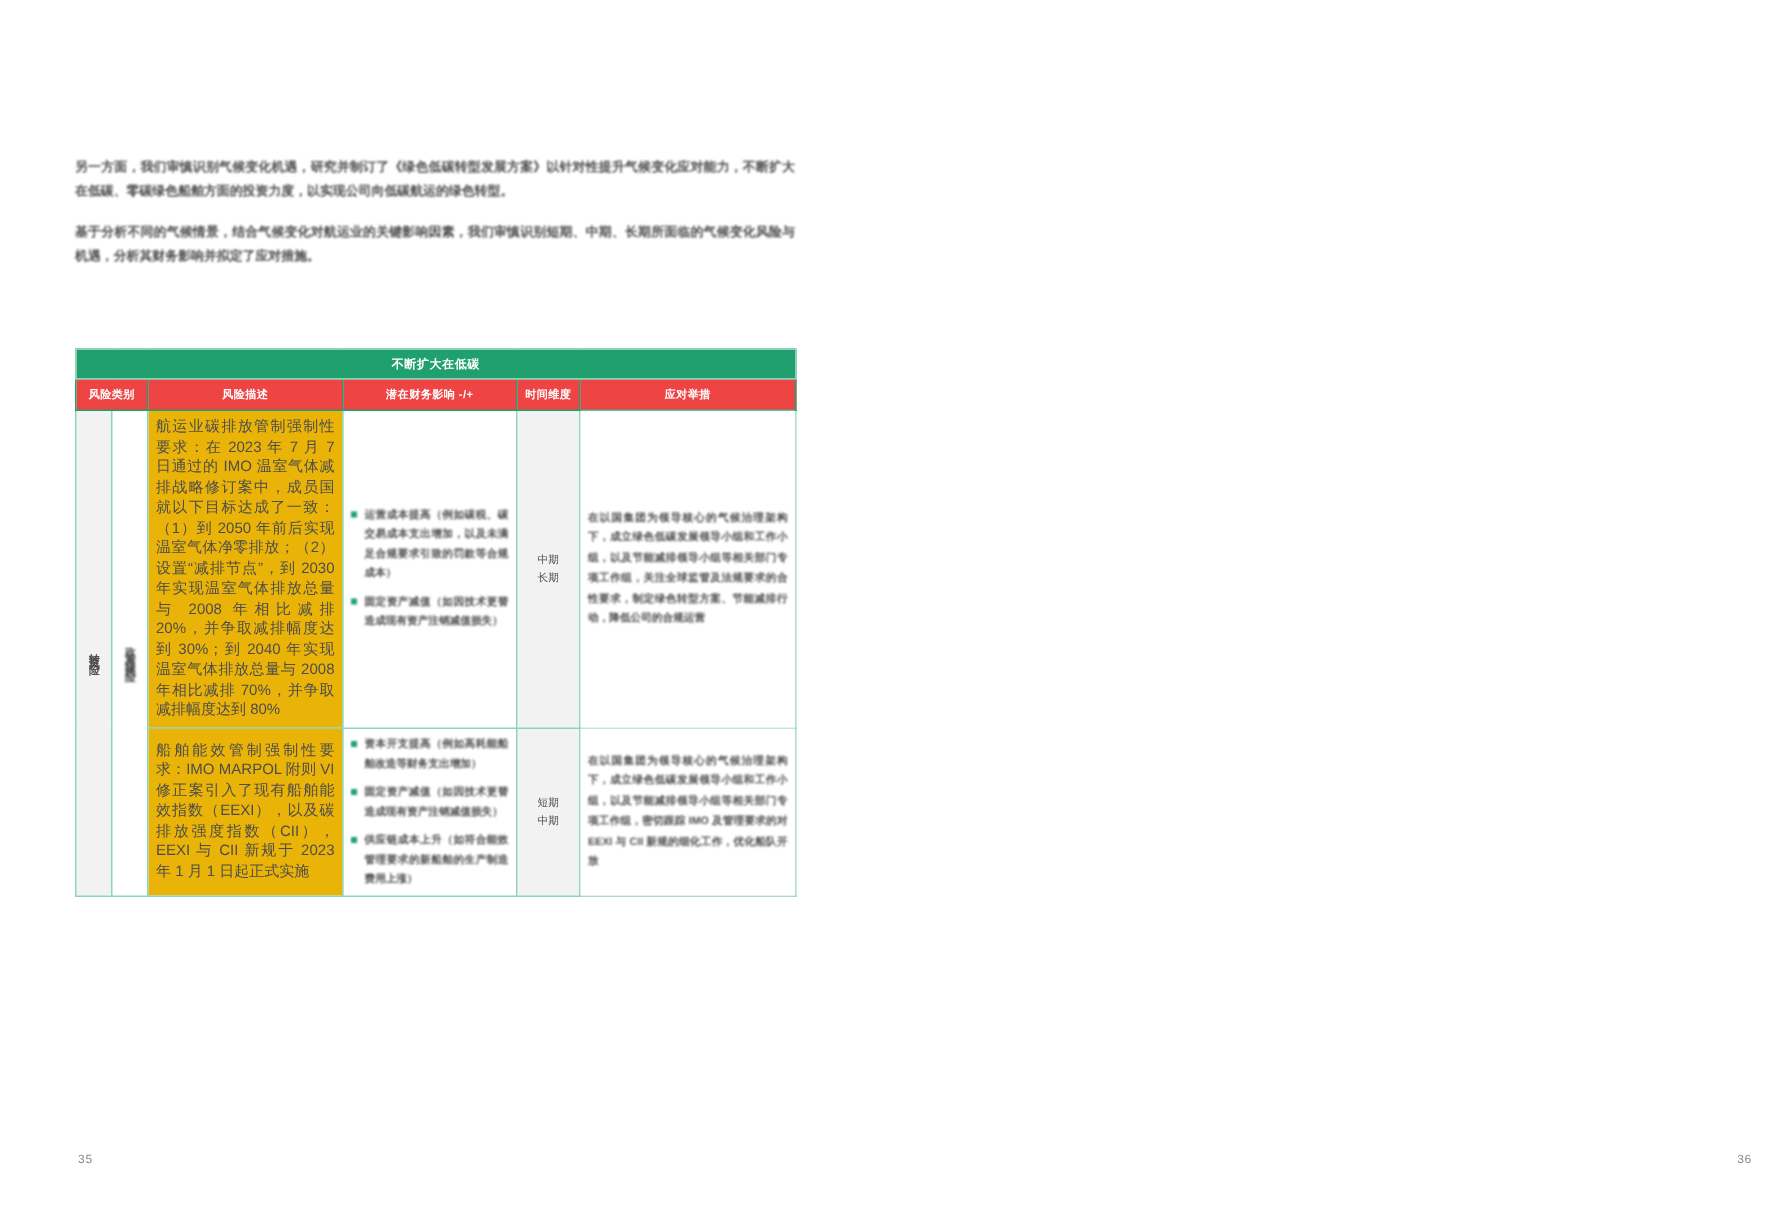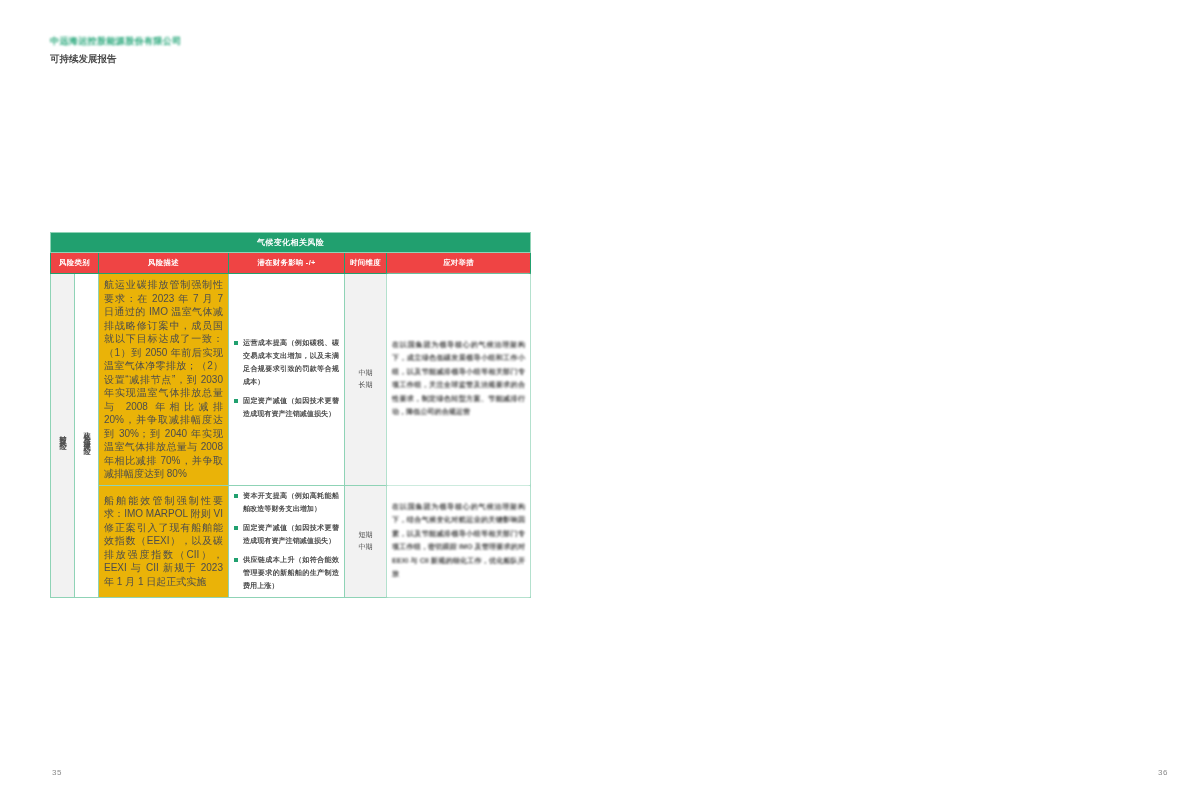--- a/index.html
+++ b/index.html
@@ -112,40 +112,38 @@
   .folio-left  { left:52px; }
   .folio-right { right:24px; }
 </style>
 </head>
 <body>
 
 <div class="spread">
 
   <div class="page page-left">
 
-    <div class="brand-block">
-      <div class="brand-name">中远海运控股能源股份有限公司</div>
-      <div class="brand-sub">可持续发展报告</div>
-    </div>
 
     <div class="body-copy">
+      <div class="para">另一方面，我们审慎识别气候变化机遇，研究并制订了《绿色低碳转型发展方案》以针对性提升气候变化应对能力，不断扩大在低碳、零碳绿色船舶方面的投资力度，以实现公司向低碳航运的绿色转型。</div>
+      <div class="para">基于分析不同的气候情景，结合气候变化对航运业的关键影响因素，我们审慎识别短期、中期、长期所面临的气候变化风险与机遇，分析其财务影响并拟定了应对措施。</div>
     </div>
 
     <table class="risk-table left-tbl">
       <colgroup>
         <col style="width:24px">
           <col style="width:24px">
           <col style="width:130px">
         <col style="width:116px">
           <col style="width:42px">
           <col style="width:144px">
       </colgroup>
       <tbody>
           <tr>
-        <td class="tbl-title" colspan="6">气候变化相关风险</td>
+        <td class="tbl-title" colspan="6">不断扩大在低碳</td>
       </tr>
       <tr class="tbl-head">
         <th colspan="2">风险类别</th>
         <th>风险描述</th>
         <th>潜在财务影响 -/+</th>
         <th>时间维度</th>
         <th>应对举措</th>
       </tr>
       <tr>
         <td class="cat-cell" rowspan="2">
@@ -173,21 +171,21 @@
           <ul>
             <li>资本开支提高（例如高耗能船舶改造等财务支出增加）</li>
             <li>固定资产减值（如因技术更替造成现有资产注销减值损失）</li>
             <li>供应链成本上升（如符合能效管理要求的新船舶的生产制造费用上涨）</li>
           </ul>
         </td>
         <td class="time-cell">
           <span class="tl">短期</span>
           <span class="tl">中期</span>
         </td>
-        <td class="action-cell">在以国集团为领导核心的气候治理架构下，结合气候变化对航运业的关键影响因素，以及节能减排领导小组等相关部门专项工作组，密切跟踪 IMO 及管理要求的对 EEXI 与 CII 新规的细化工作，优化船队开放</td>
+        <td class="action-cell">在以国集团为领导核心的气候治理架构下，成立绿色低碳发展领导小组和工作小组，以及节能减排领导小组等相关部门专项工作组，密切跟踪 IMO 及管理要求的对 EEXI 与 CII 新规的细化工作，优化船队开放</td>
       </tr>
     </tbody>
       </table>
 
     <div class="folio folio-left">35</div>
   </div>
 
   <div class="page page-right">
 
     <div class="folio folio-right">36</div>

